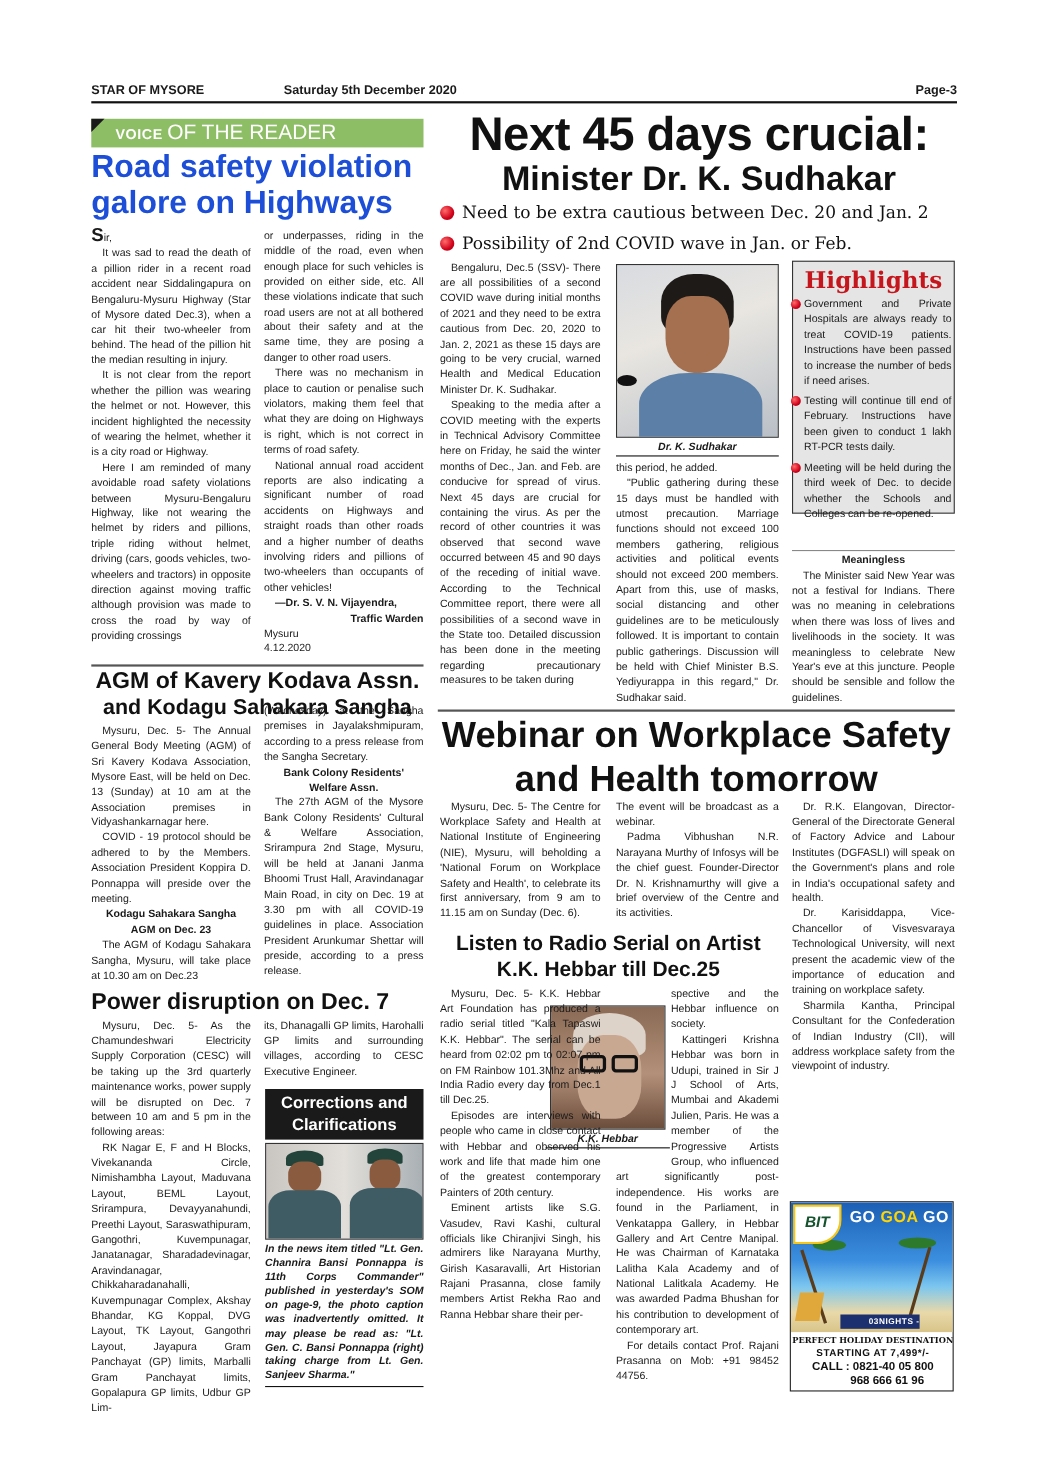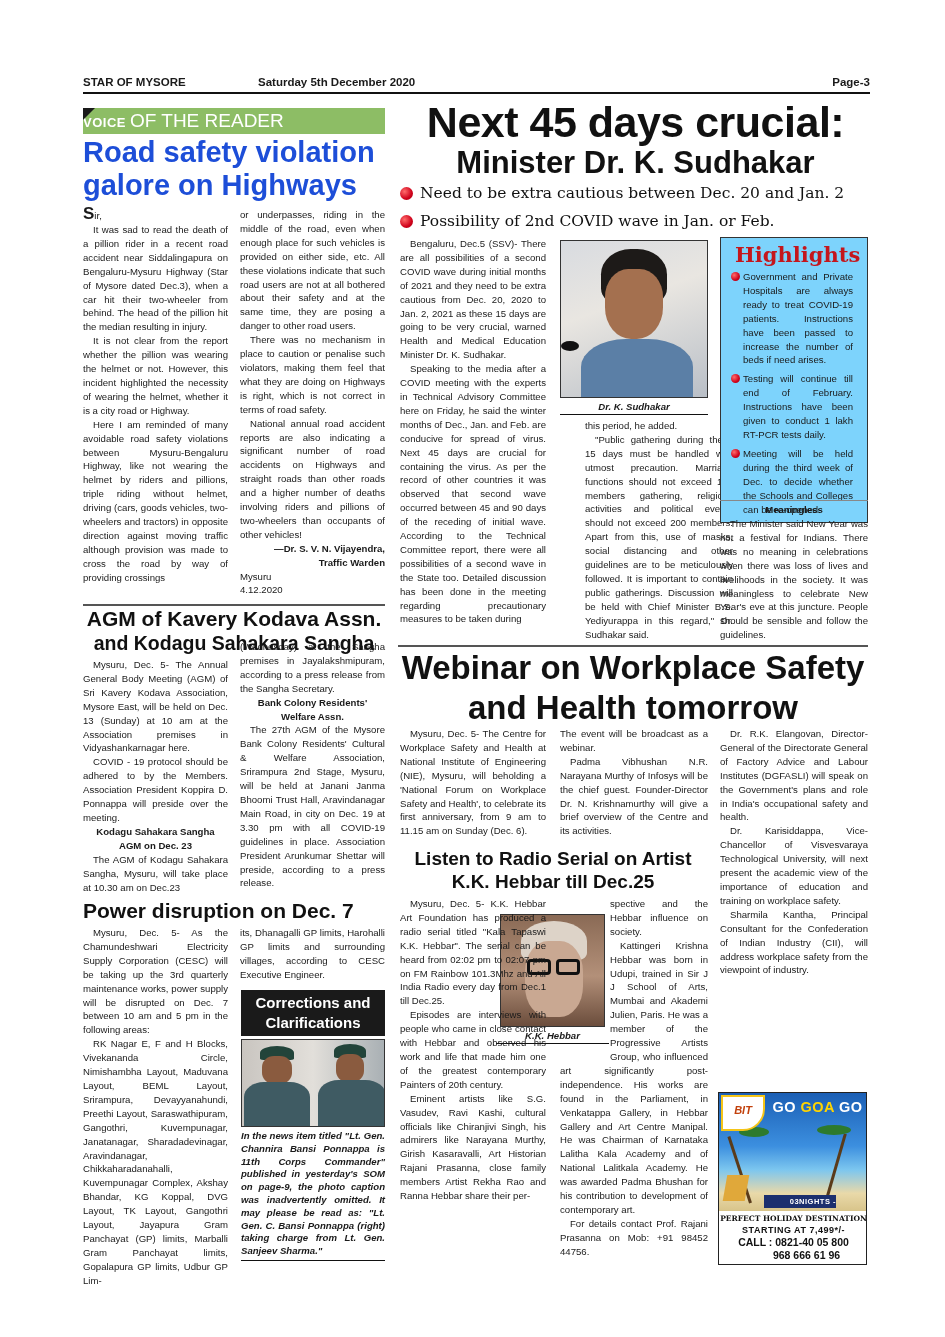--- a/index.html
+++ b/index.html
@@ -10,48 +10,48 @@
   .masthead .pub { width: 175px; }
   .masthead .date { flex: 1; }
   .masthead .page { text-align: right; }
 
   .body-text { font-size: 9.6px; line-height: 13.9px; text-align: justify; hyphens: auto; }
   .body-text p { text-indent: 10px; }
   .body-text p.noindent { text-indent: 0; }
   .subhead { font-weight: bold; text-align: center; font-size: 9.6px; line-height: 13.9px; }
 
   
-  .vor-banner { left: 83px; top: 108px; width: 302px; height: 26px; background: #8dbd65; color: #fff; font-size: 19px; line-height: 26px; }
+  .vor-banner { left: 83px; top: 108px; width: 302px; height: 26px; background: #8dbd65; color: #fff; font-size: 19px; line-height: 26px; padding-left: 22px; }
   .vor-banner .voice { font-weight: bold; font-size: 13px; letter-spacing: 0.5px; margin-right: 4px; }
   .vor-corner { left: 83px; top: 108px; width: 0; height: 0; border-top: 12px solid #1a1a1a; border-right: 12px solid transparent; }
   .vor-title { left: 83px; top: 136px; width: 302px; text-align: left; color: #1d4ed8; font-weight: bold; font-size: 29px; line-height: 33px; }
   .sir { font-size: 17px; font-weight: bold; }
 
   
   .main-title { left: 398px; top: 97px; width: 475px; text-align: center; font-weight: bold; font-size: 43px; line-height: 50px; letter-spacing: -0.5px; color: #111; }
   .main-sub { left: 398px; top: 144px; width: 475px; text-align: center; font-weight: bold; font-size: 31px; line-height: 38px; color: #111; }
   .bullet-line { left: 400px; font-family: "DejaVu Serif", serif; font-size: 15.5px; line-height: 20px; color: #111; display: flex; align-items: center; white-space: nowrap; }
   .red-dot { display: inline-block; width: 13px; height: 13px; border-radius: 50%; background: radial-gradient(circle at 35% 35%, #ff6b6b, #d0021b 60%, #9b0010); margin-right: 7px; flex-shrink: 0; }
 
   .photo { background: #777; border: 1px solid #333; overflow: hidden; }
   .caption { font-style: italic; font-weight: bold; font-size: 9.6px; text-align: center; border-bottom: 1px solid #111; padding-bottom: 2px; }
 
-  .highlights { left: 720px; top: 237px; width: 148px; height: 286px; background: #7dd3fc; border: 1px solid #333; padding: 4px 14px; }
+  .highlights { left: 720px; top: 237px; width: 148px; height: 230px; background: #e5e5e5; border: 1px solid #333; padding: 4px 2px; }
   .highlights h3 { font-family: "DejaVu Serif", serif; color: #c4161c; font-size: 21px; text-align: center; line-height: 26px; margin-bottom: 2px; }
   .hl-item { display: flex; font-size: 9.6px; line-height: 13.9px; text-align: justify; margin-bottom: 5px; }
   .hl-item .red-dot { width: 9px; height: 9px; margin: 2px 3px 0 -4px; }
 
   .section-rule { border-top: 2px solid #555; }
   .h-black { font-weight: bold; color: #111; text-align: center; }
 
   .corrections { left: 241px; top: 990px; width: 144px; height: 46px; background: #1a1a1a; color: #fff; text-align: center; font-weight: bold; font-size: 15px; line-height: 20px; padding-top: 3px; }
 
   .ad { left: 718px; top: 1092px; width: 149px; height: 173px; border: 1px solid #222; background: #fff; overflow: hidden; }
   .ad-top { position: absolute; left: 0; top: 0; width: 149px; height: 118px; background: linear-gradient(#1b5fb5 0%, #3c8fdf 45%, #7cc6ef 65%, #e9d9a9 85%, #d8c48a 100%); }
-  .ad-logo { position: absolute; left: 2px; top: 2px; width: 44px; height: 36px; background: #fff; border-radius: 0 0 22px 0; border: 2px solid #f5c518; font-weight: bold; font-style: italic; font-size: 11px; color: #c2410c; text-align: center; line-height: 26px; }
+  .ad-logo { position: absolute; left: 2px; top: 2px; width: 44px; height: 36px; background: #fff; border-radius: 0 0 22px 0; border: 2px solid #f5c518; font-weight: bold; font-style: italic; font-size: 14px; color: #14532d; text-align: center; line-height: 26px; }
   .ad-head { position: absolute; left: 50px; top: 6px; width: 97px; text-align: center; font-weight: bold; font-size: 14.5px; color: #fff; letter-spacing: 0.5px; }
   .ad-head .goa { color: #ffd400; }
   .ad-nights { position: absolute; left: 45px; top: 102px; width: 72px; height: 13px; background: #1c2f6e; color: #fff; font-size: 7.5px; font-weight: bold; text-align: right; line-height: 13px; letter-spacing: 0.5px; }
   .ad-palm { position: absolute; width: 3px; background: #5a3b1a; transform-origin: bottom; }
   .ad-lines { position: absolute; left: 0; top: 120px; width: 149px; text-align: center; font-weight: bold; color: #111; }
   .ad-lines .l1 { font-family: "DejaVu Serif", serif; font-size: 7.5px; line-height: 11px; }
   .ad-lines .l2 { font-size: 9px; line-height: 12px; letter-spacing: 0.5px; }
   .ad-lines .l3 { font-size: 10.5px; line-height: 13px; }
   .ad-lines .l4 { font-size: 10.5px; line-height: 13px; padding-left: 26px; }
 </style>
@@ -76,21 +76,21 @@
 <div class="abs body-text" style="left:83px; top:207px; width:145px;">
   <p class="noindent" style="line-height:14px;"><span class="sir">S</span><span>ir,</span></p>
   <p>It was sad to read the death of a pillion rider in a recent road accident near Siddalingapura on Bengaluru-Mysuru Highway (Star of Mysore dated Dec.3), when a car hit their two-wheeler from behind. The head of the pillion hit the median resulting in injury.</p>
   <p>It is not clear from the report whether the pillion was wearing the helmet or not. However, this incident highlighted the necessity of wearing the helmet, whether it is a city road or Highway.</p>
   <p>Here I am reminded of many avoidable road safety violations between Mysuru-Bengaluru Highway, like not wearing the helmet by riders and pillions, triple riding without helmet, driving (cars, goods vehicles, two-wheelers and tractors) in opposite direction against moving traffic although provision was made to cross the road by way of providing crossings</p>
 </div>
 <div class="abs body-text" style="left:240px; top:208px; width:145px;">
   <p class="noindent">or underpasses, riding in the middle of the road, even when enough place for such vehicles is provided on either side, etc. All these violations indicate that such road users are not at all bothered about their safety and at the same time, they are posing a danger to other road users.</p>
   <p>There was no mechanism in place to caution or penalise such violators, making them feel that what they are doing on Highways is right, which is not correct in terms of road safety.</p>
   <p>National annual road accident reports are also indicating a significant number of road accidents on Highways and straight roads than other roads and a higher number of deaths involving riders and pillions of two-wheelers than occupants of other vehicles!</p>
-  <p style="text-align:right; font-weight:bold;">—Dr. S. V. N. Vijayendra,</p>
+  <p style="text-align:left; font-weight:bold;">—Dr. S. V. N. Vijayendra,</p>
   <p style="text-align:right; font-weight:bold;">Traffic Warden</p>
   <p class="noindent">Mysuru</p>
   <p class="noindent">4.12.2020</p>
 </div>
 
 <div class="abs main-title">Next 45 days crucial:</div>
 <div class="abs main-sub">Minister Dr. K. Sudhakar</div>
 <div class="abs bullet-line" style="top:183px;">
   <span class="red-dot"></span>
     <span>Need to be extra cautious between Dec. 20  and Jan. 2</span>
@@ -106,21 +106,21 @@
 </div>
 
 <div class="abs photo" style="left:560px; top:240px; width:148px; height:158px; background: linear-gradient(160deg,#d8dbe0 0%, #e9e6e1 40%, #b9bfc7 100%);">
   <div style="position:absolute; left:40px; top:8px; width:66px; height:56px; background:#1d1a18; border-radius:45% 45% 30% 30%;"></div>
   <div style="position:absolute; left:44px; top:28px; width:58px; height:70px; background:#a4704f; border-radius:40% 40% 45% 45%;"></div>
   <div style="position:absolute; left:20px; top:98px; width:112px; height:70px; background:#5b7fa6; border-radius:40% 40% 0 0;"></div>
   <div style="position:absolute; left:0; top:100px; width:18px; height:10px; background:#111; border-radius:50%;"></div>
 </div>
 <div class="abs caption" style="left:560px; top:401px; width:148px;">Dr. K. Sudhakar</div>
 
-<div class="abs body-text" style="left:560px; top:419px; width:148px;margin-left:25px;">
+<div class="abs body-text" style="left:560px; top:419px; width:148px;">
   <p class="noindent">this period, he added.</p>
   <p>"Public gathering during these 15 days must be handled with utmost precaution. Marriage functions should not exceed 100 members gathering, religious activities and political events should not exceed 200 members. Apart from this, use of masks, social distancing and other guidelines are to be meticulously followed. It is important to contain public gatherings. Discussion will be held with Chief Minister B.S. Yediyurappa in this regard," Dr. Sudhakar said.</p>
 </div>
 
 <div class="abs highlights">
   <h3>Highlights</h3>
   <div class="hl-item">
       <span class="red-dot"></span>
       <span>Government and Private Hospitals are always ready to treat COVID-19 patients. Instructions have been passed to increase the number of beds if need arises.</span>
     </div>

